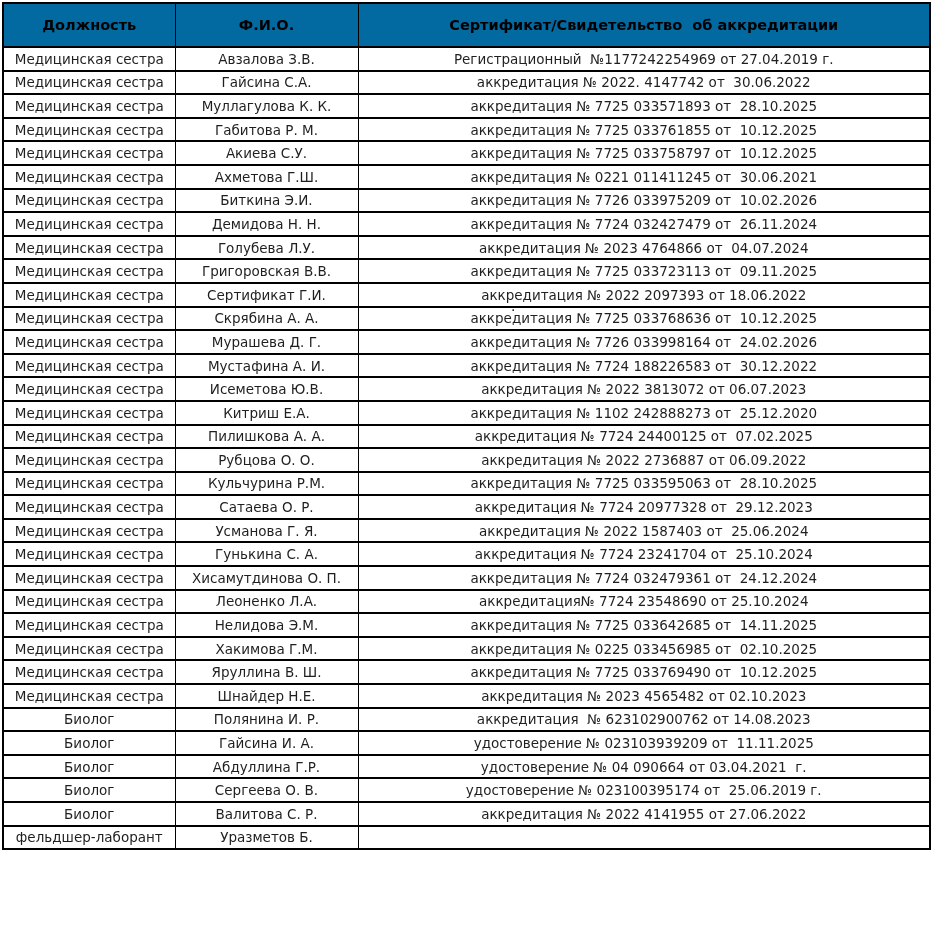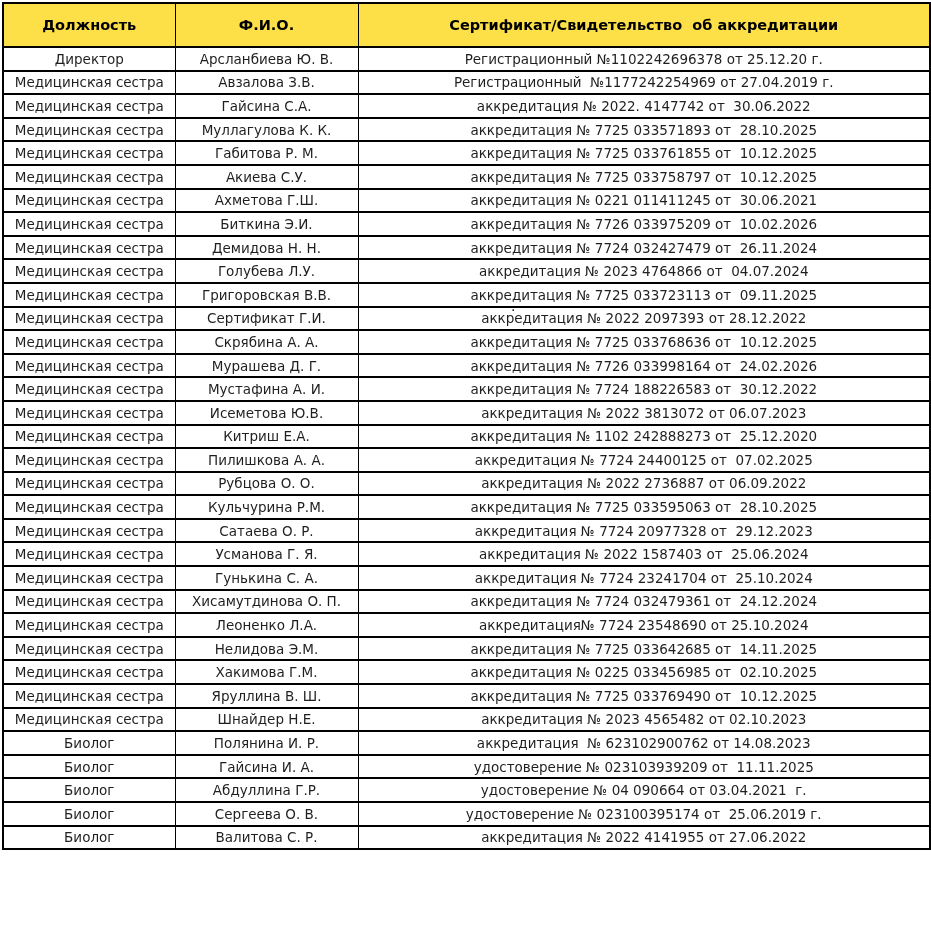--- a/index.html
+++ b/index.html
@@ -36,21 +36,21 @@
     border-right: 1px solid #000;
     border-bottom: 2px solid #000;
     height: 44px;
     font-size: 14.5px;
     font-weight: bold;
     color: #000000;
     text-align: center;
     vertical-align: middle;
     padding: 0 4px;
     white-space: pre-wrap;
-    background: #fde047;
+    background: #0369a1;
   }
   td {
     border-left: 1px solid #000;
     border-right: 1px solid #000;
     border-top: 2px solid #000;
     border-bottom: 2px solid #000;
     height: 23.6px;
     font-size: 13.5px;
     font-weight: normal;
     text-align: center;
@@ -82,25 +82,20 @@
       <col class="c-cert">
     </colgroup>
     <thead>
       <tr>
         <th>Должность</th>
         <th>Ф.И.О.</th>
         <th>Сертификат/Свидетельство  об аккредитации</th>
       </tr>
     </thead>
     <tbody id="table-body">
-  <tr>
-    <td>Директор</td>
-    <td>Арсланбиева Ю. В.</td>
-    <td>Регистрационный №1102242696378 от 25.12.20 г.</td>
-  </tr>
 
   <tr>
     <td>Медицинская сестра</td>
     <td>Авзалова З.В.</td>
     <td>Регистрационный  №1177242254969 от 27.04.2019 г.</td>
   </tr>
 
   <tr>
     <td>Медицинская сестра</td>
     <td>Гайсина С.А.</td>
@@ -151,21 +146,21 @@
 
   <tr>
     <td>Медицинская сестра</td>
     <td>Григоровская В.В.</td>
     <td>аккредитация № 7725 033723113 от  09.11.2025</td>
   </tr>
 
   <tr>
     <td>Медицинская сестра</td>
     <td>Сертификат Г.И.</td>
-    <td>аккредитация № 2022 2097393 от 28.12.2022</td>
+    <td>аккредитация № 2022 2097393 от 18.06.2022</td>
   </tr>
 
   <tr>
     <td>Медицинская сестра</td>
     <td>Скрябина А. А.</td>
     <td>аккредитация № 7725 033768636 от  10.12.2025</td>
   </tr>
 
   <tr>
     <td>Медицинская сестра</td>
@@ -286,19 +281,24 @@
     <td>Сергеева О. В.</td>
     <td>удостоверение № 023100395174 от  25.06.2019 г.</td>
   </tr>
 
   <tr>
     <td>Биолог</td>
     <td>Валитова С. Р.</td>
     <td>аккредитация № 2022 4141955 от 27.06.2022</td>
   </tr>
 
+  <tr>
+    <td>фельдшер-лаборант</td>
+    <td>Уразметов Б.</td>
+    <td></td>
+  </tr>
 </tbody>
   </table>
 
   <span class="stray-dot dot1">.</span>
   <span class="stray-dot dot2">.</span>
 
 </div>
 
 </body></html>

